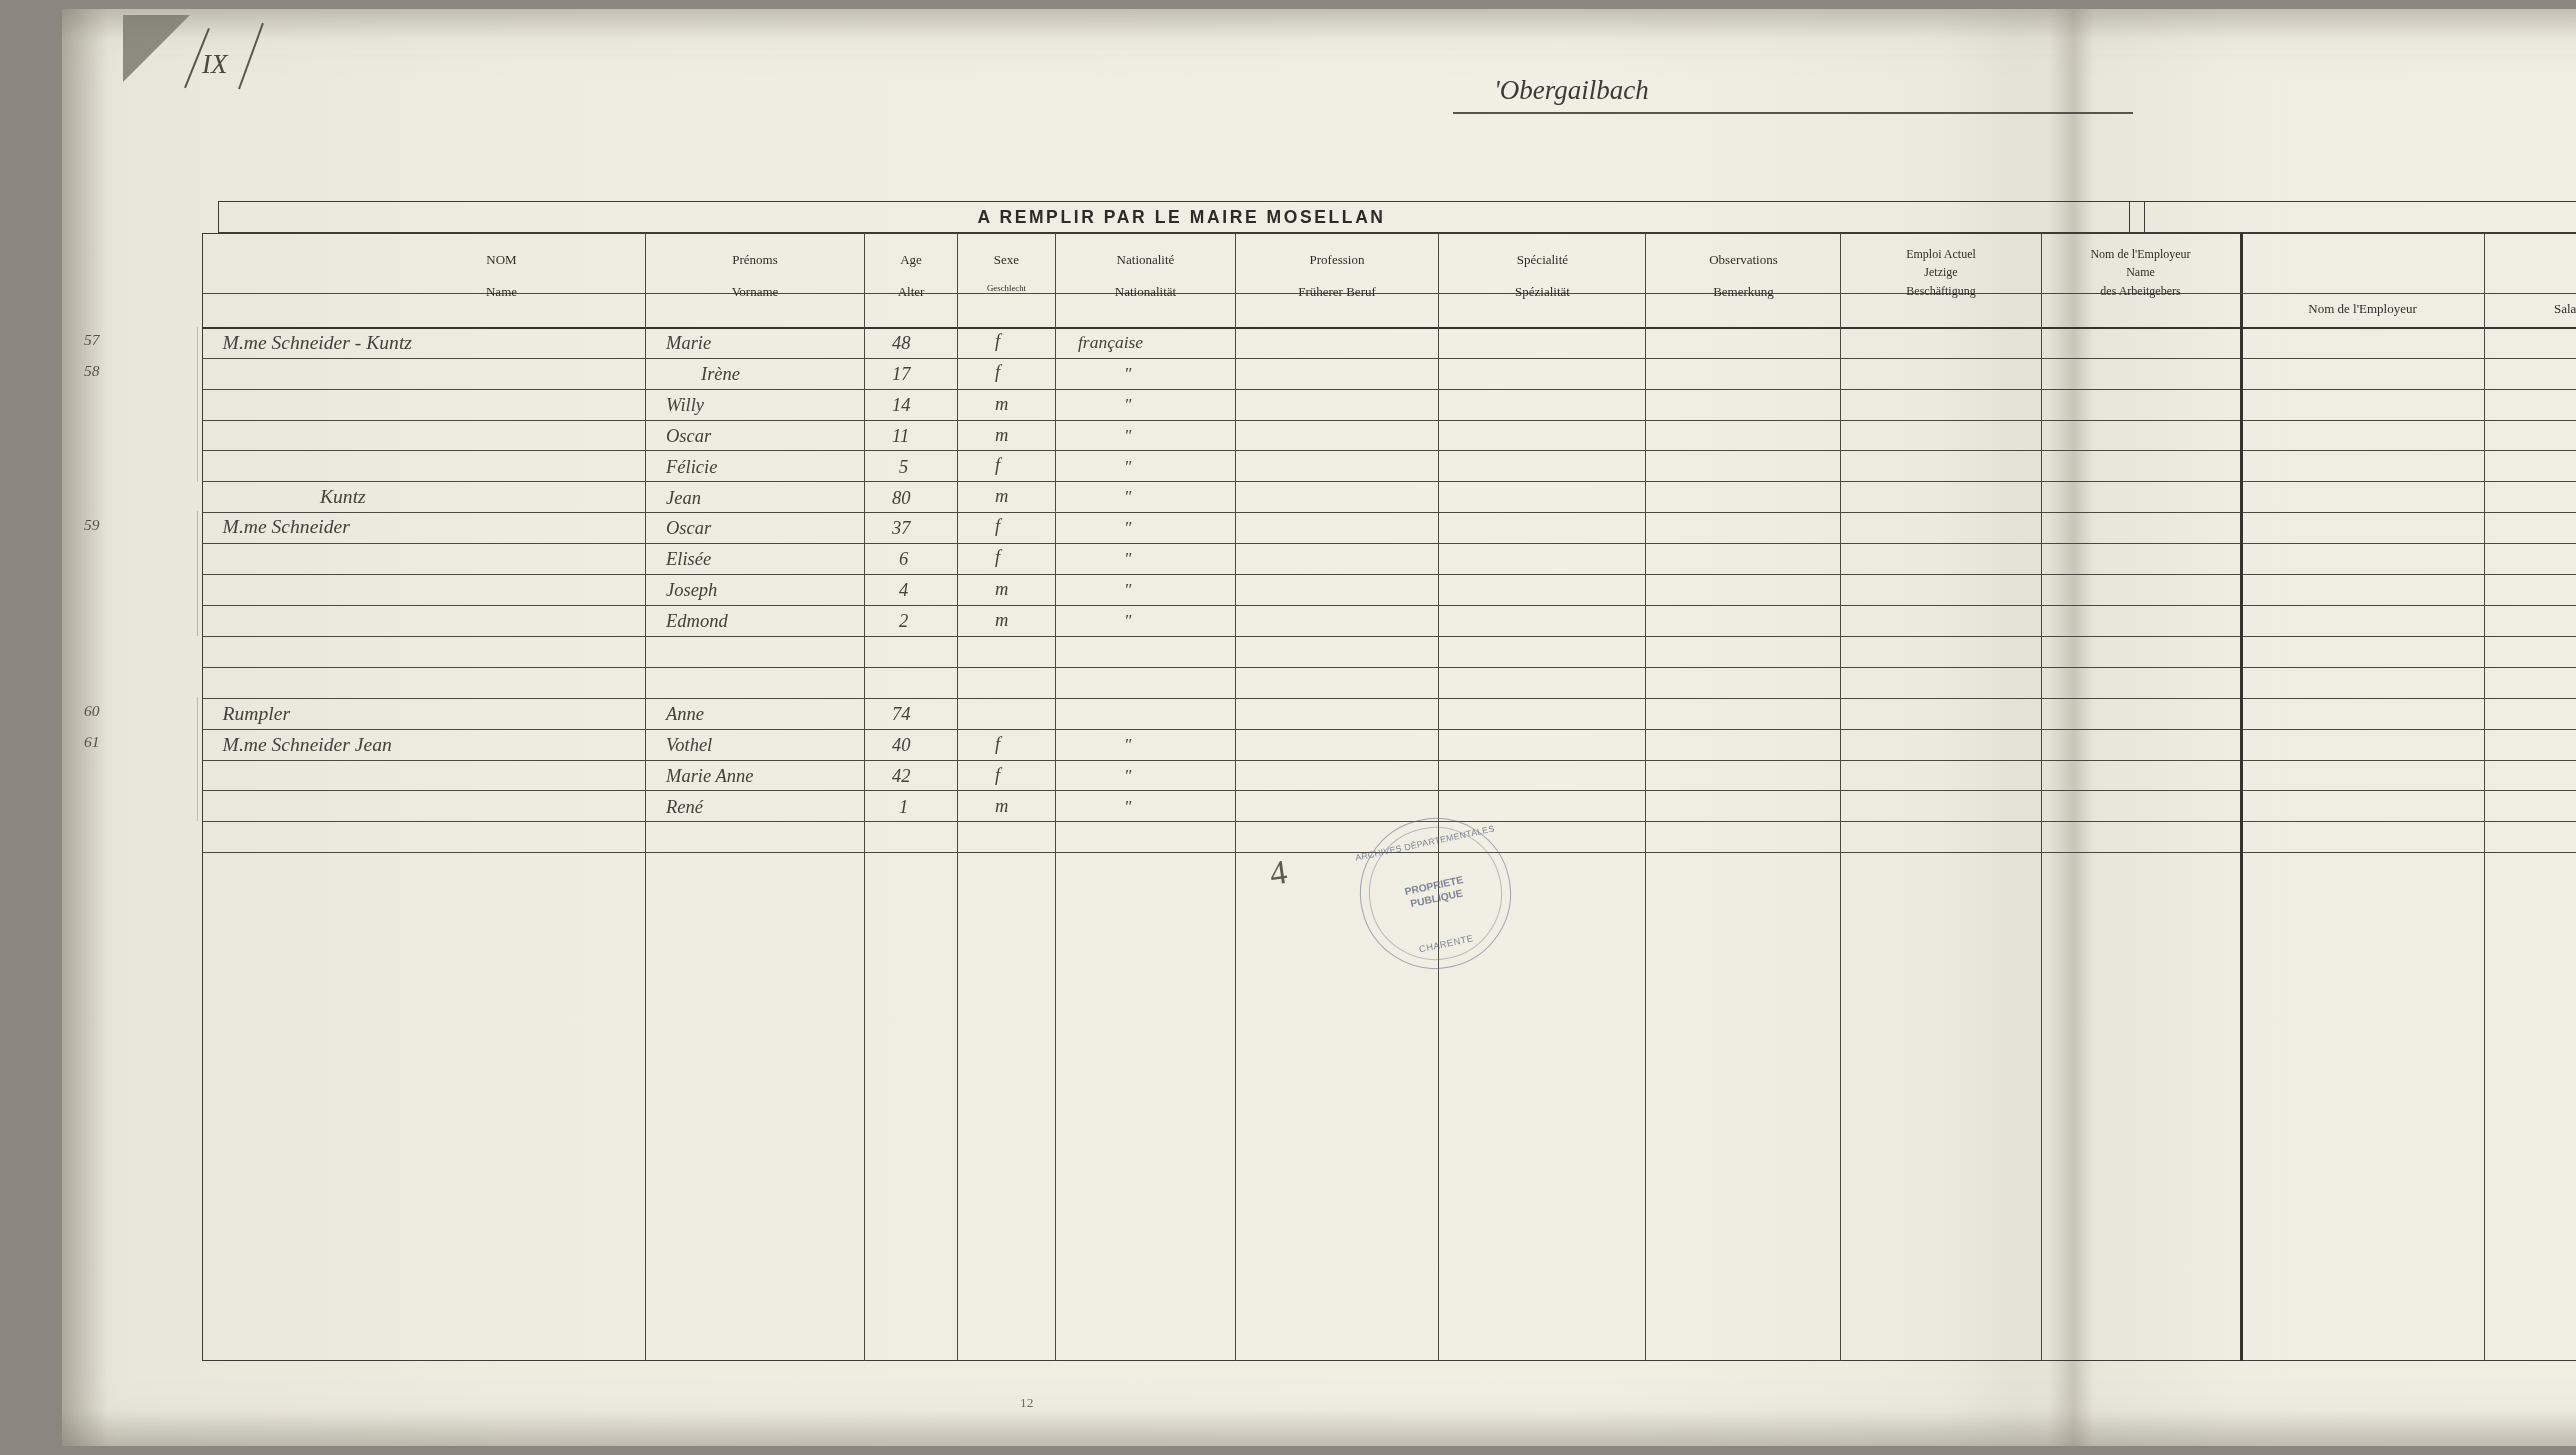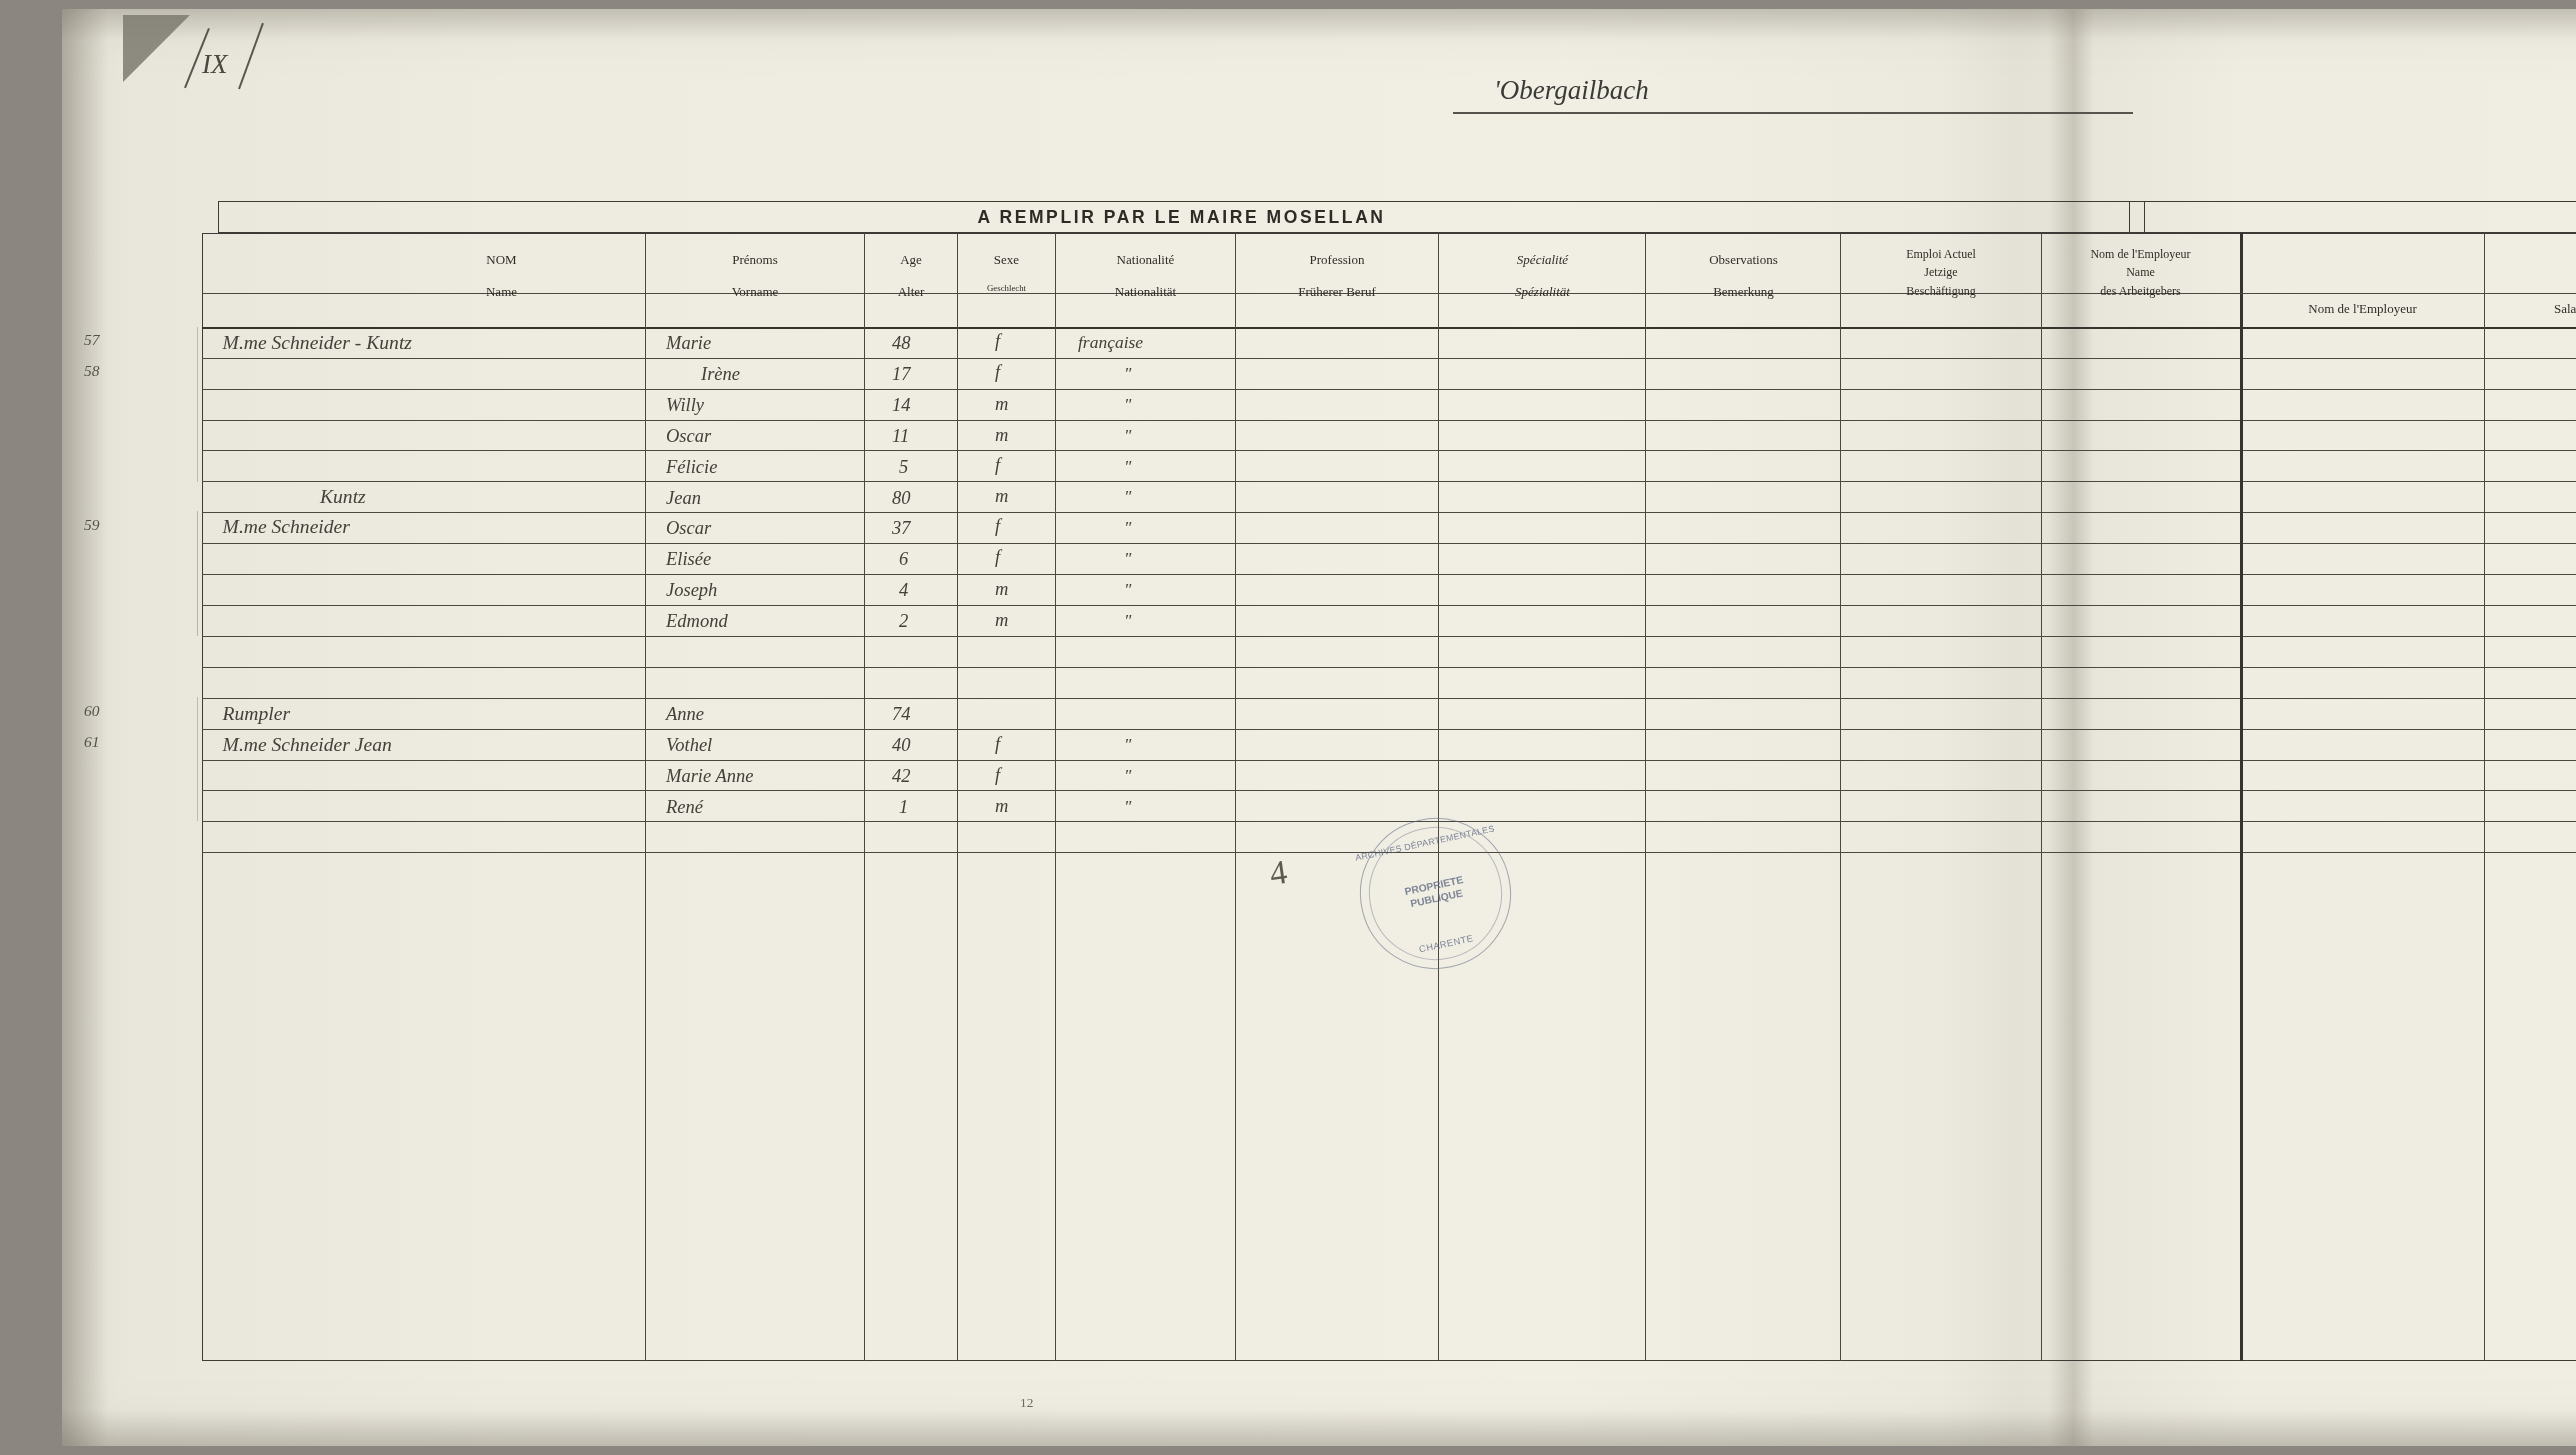--- a/index.html
+++ b/index.html
@@ -332,21 +332,21 @@
         <span class="l2" style="margin-top:12.4px; font-size:8.8px;">Geschlecht</span>
       </div>
       <div class="colhead" style="left:854px; top:16.5px; width:179px;">
         <span class="l1">Nationalité</span>
         <span class="l2" style="margin-top:12.4px;">Nationalität</span>
       </div>
       <div class="colhead" style="left:1034px; top:16.5px; width:202px;">
         <span class="l1">Profession</span>
         <span class="l2" style="margin-top:12.4px;">Früherer Beruf</span>
       </div>
-      <div class="colhead" style="left:1238px; top:16.5px; width:205px;font-style:italic;">
+      <div class="colhead" style="left:1238px; top:16.5px; width:205px;">
         <span class="l1">Spécialité</span>
         <span class="l2" style="margin-top:12.4px;">Spézialität</span>
       </div>
       <div class="colhead" style="left:1444px; top:16.5px; width:195px;">
         <span class="l1">Observations</span>
         <span class="l2" style="margin-top:12.4px;">Bemerkung</span>
       </div>
       <div class="colhead" style="left:1639px; top:11.3px; width:200px; font-size:12px;">
         <span class="l1">Emploi Actuel</span>
         <span class="l2">Jetzige</span>

